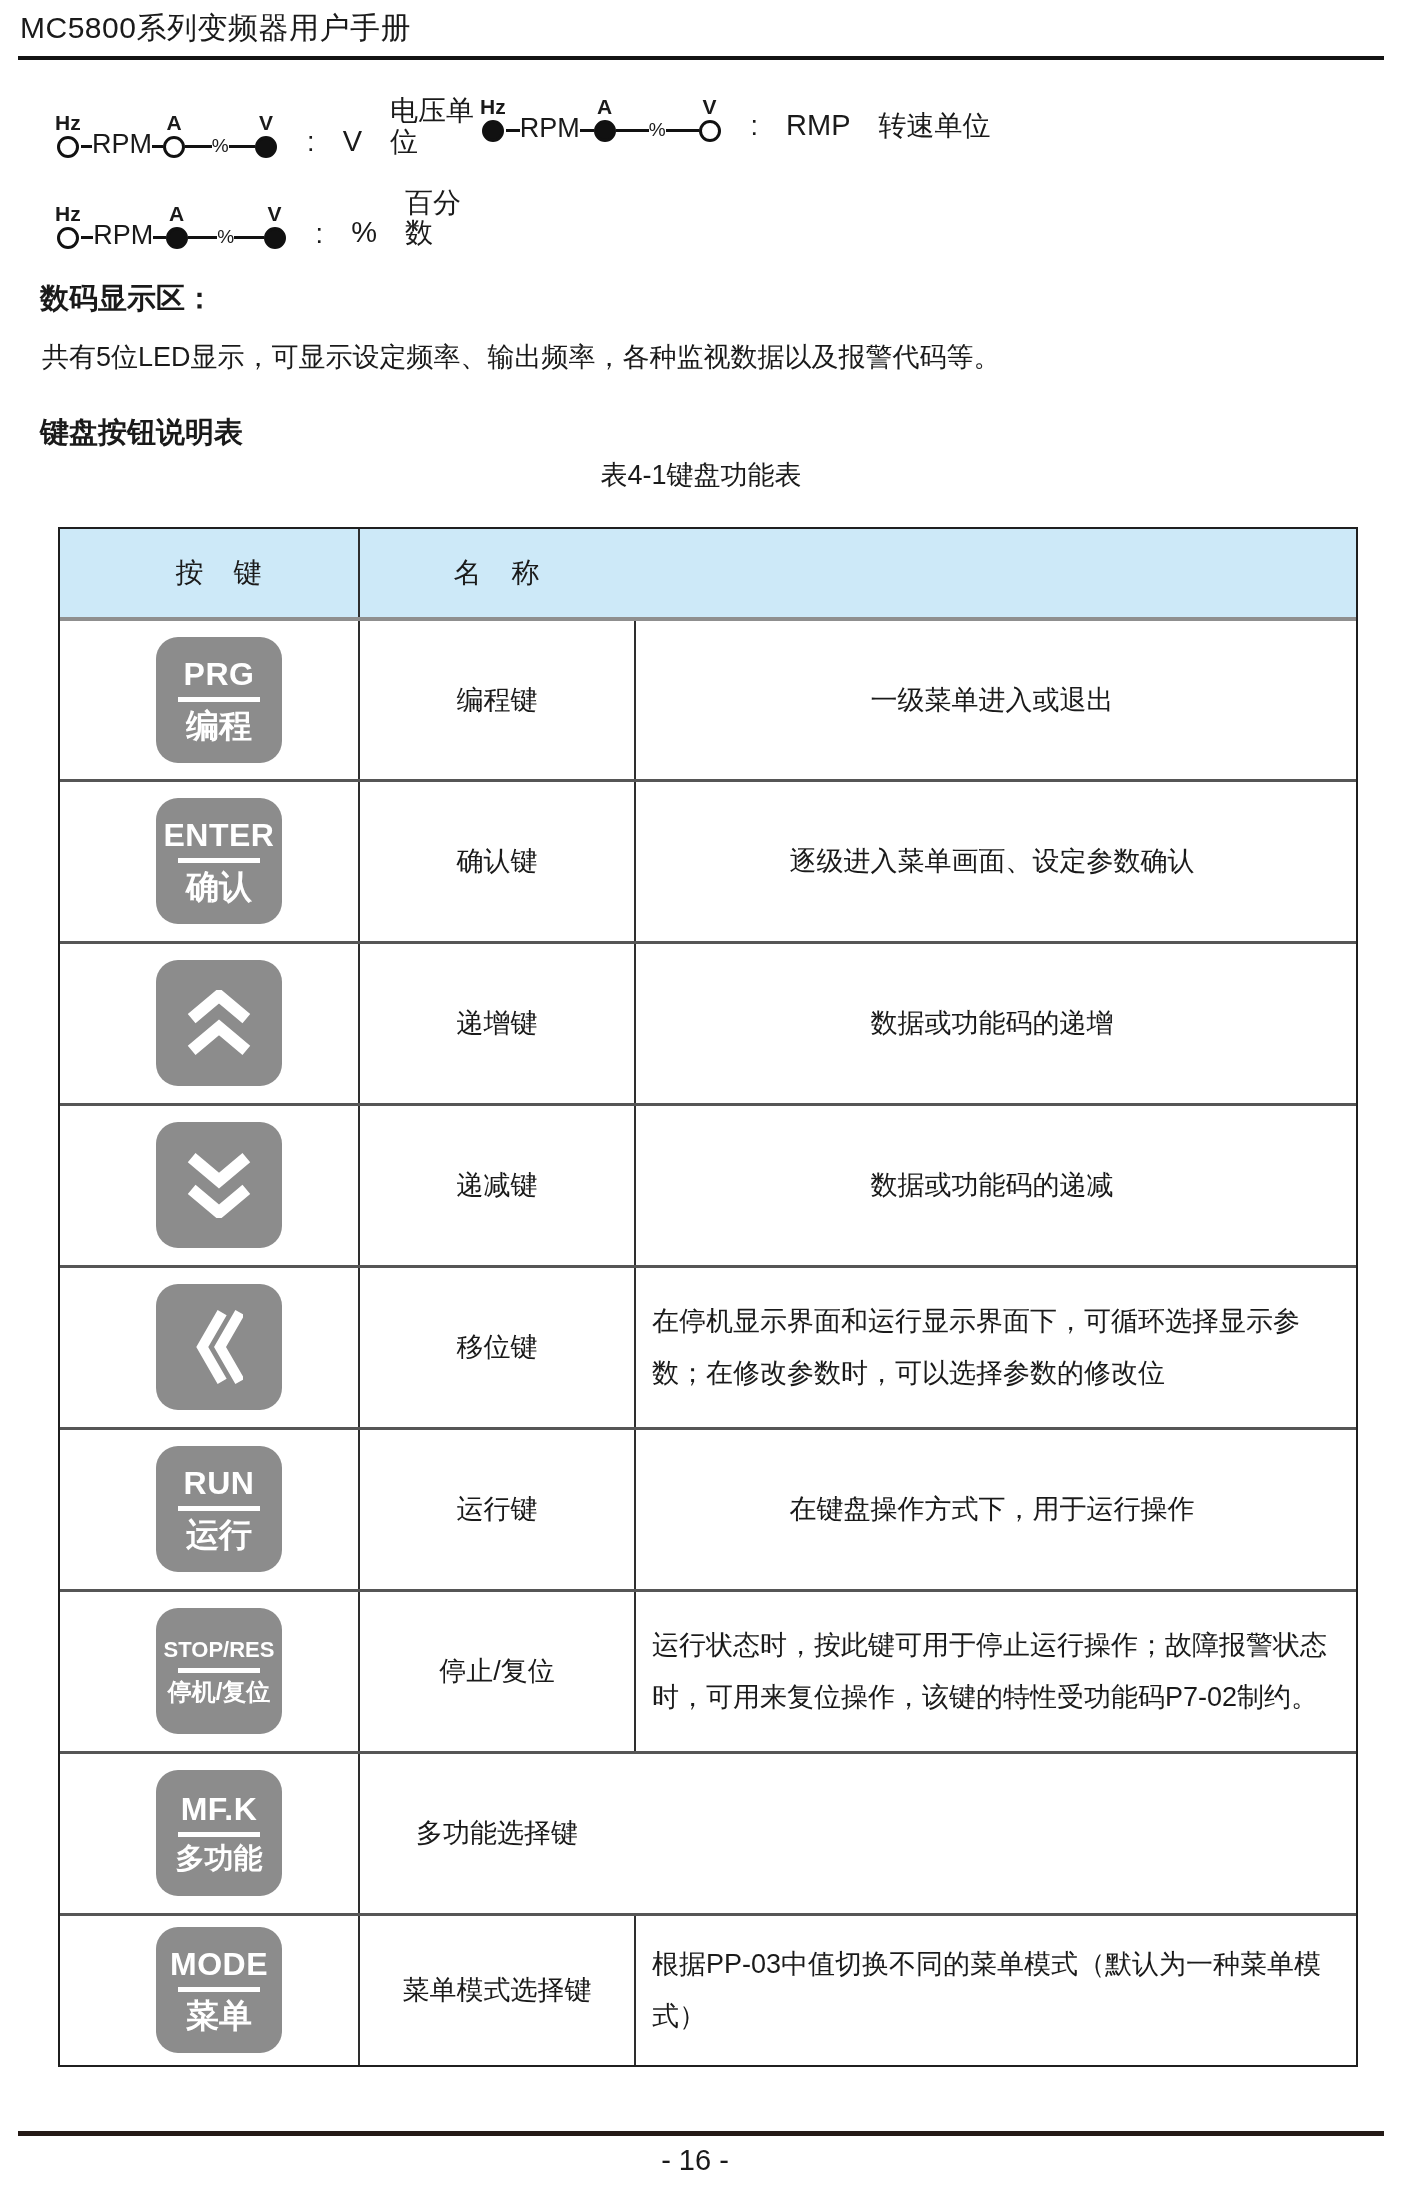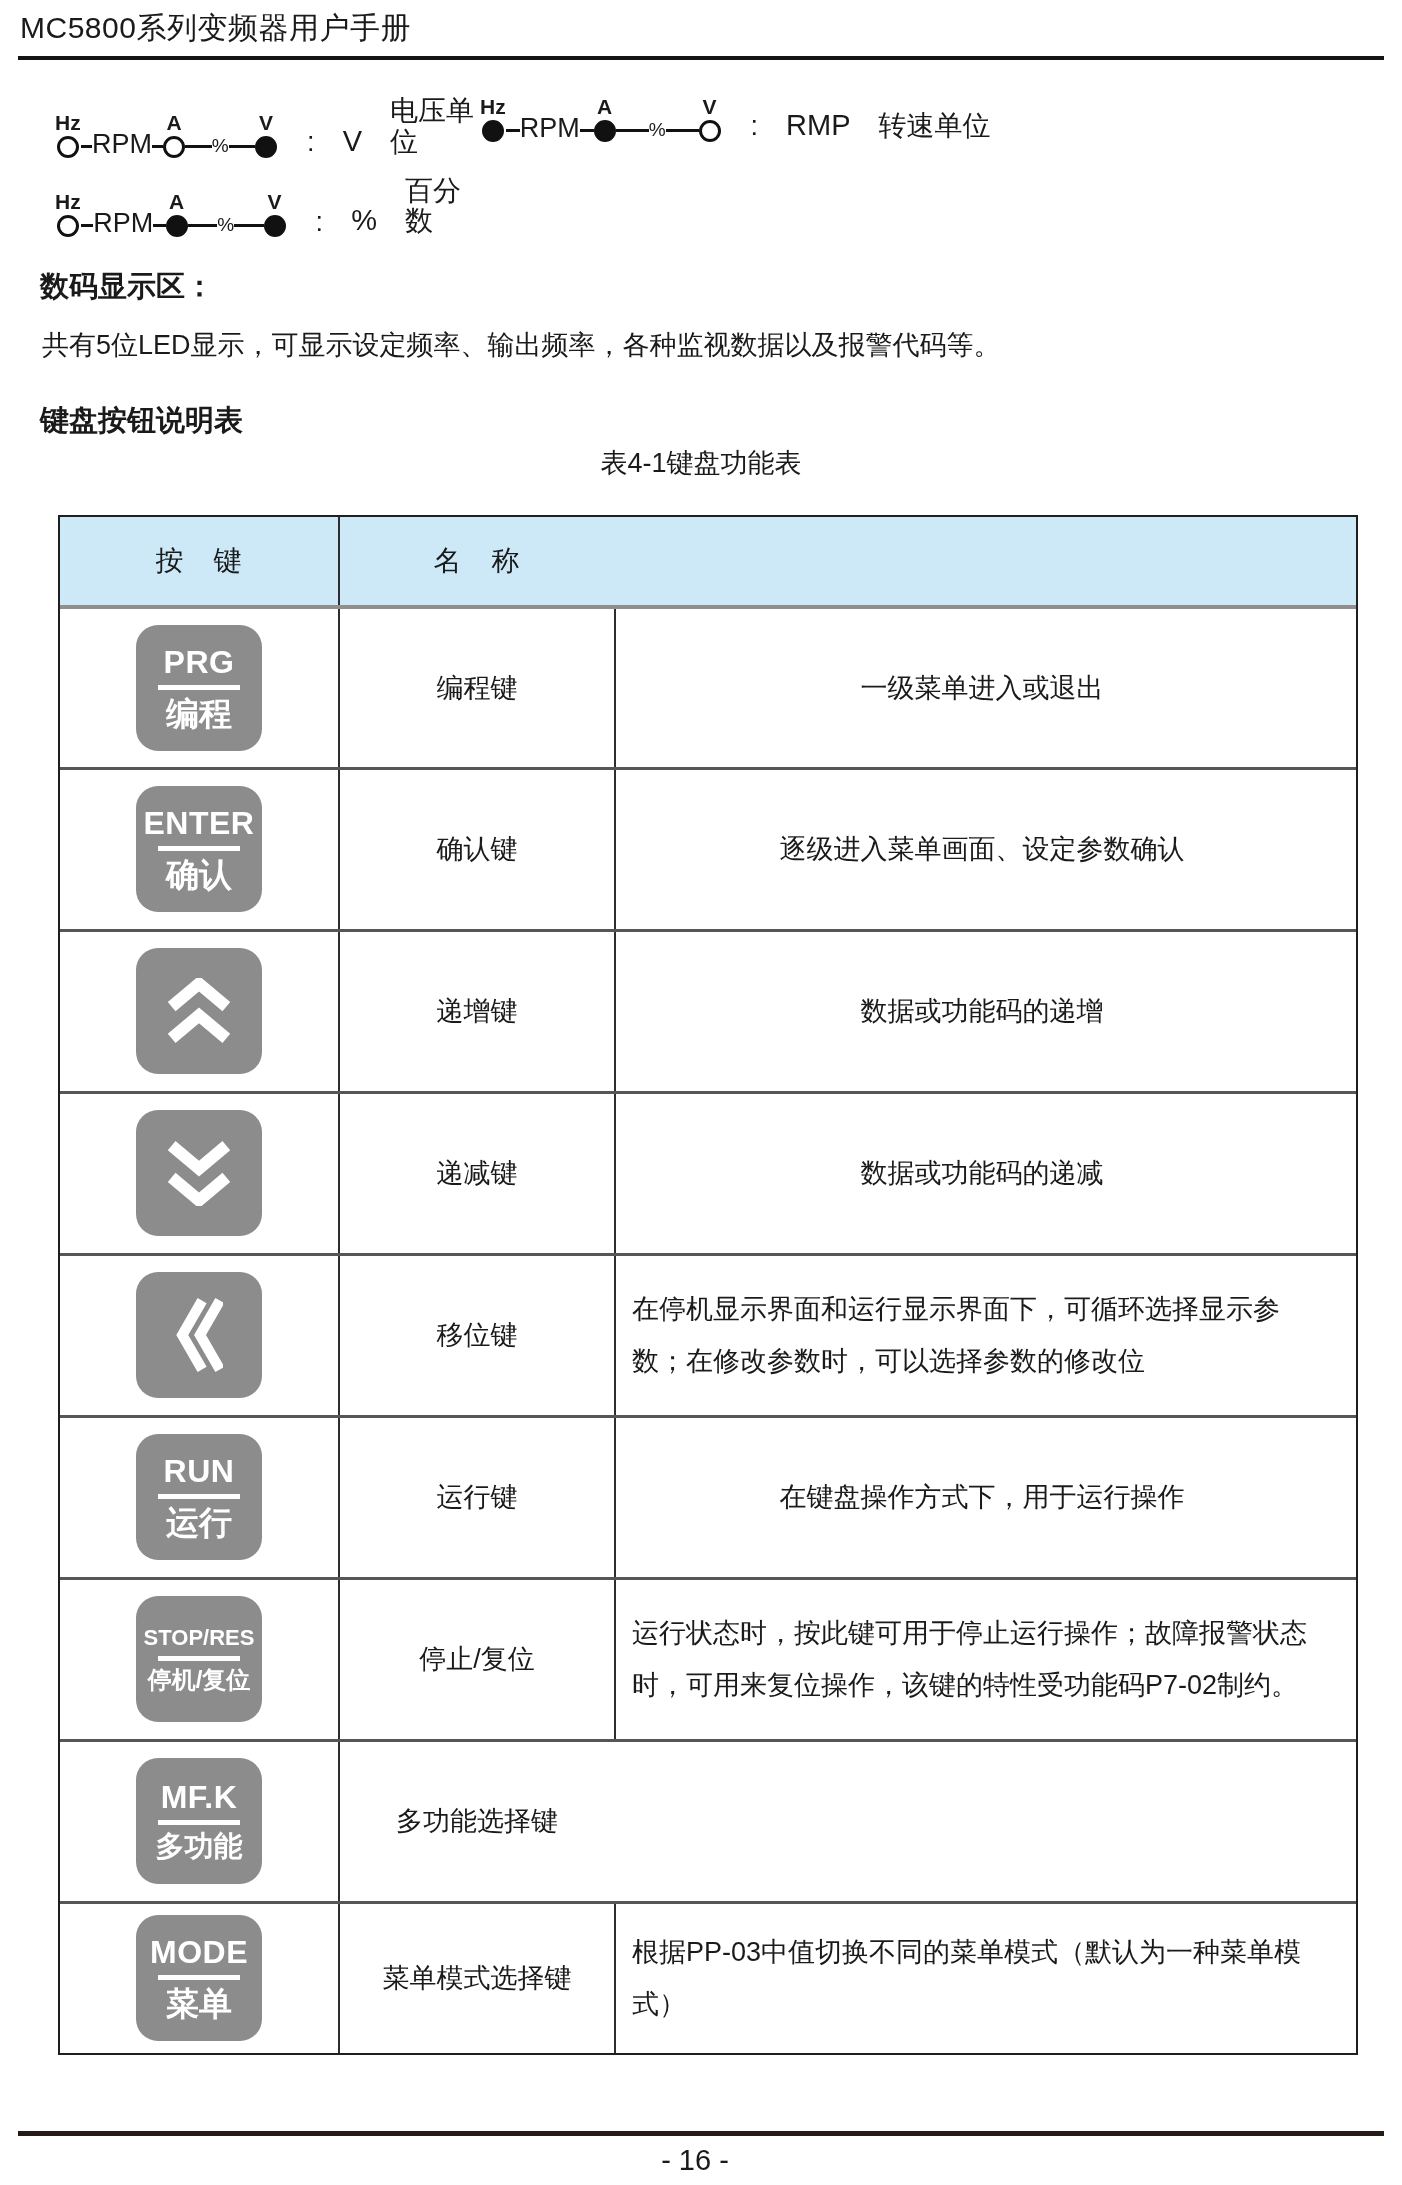--- a/index.html
+++ b/index.html
@@ -19,21 +19,21 @@
     margin: 6px 18px 0 18px;
     padding: 2px 0 7px 2px;
     border-bottom: 4px solid #141414;
   }
   .doc-title { font-size: 30px; font-weight: 500; letter-spacing: 0.5px; }
 
   
   .legend {
     display: grid;
     grid-template-columns: 425px auto;
-    row-gap: 18px;
+    row-gap: 30px;
     justify-content: start;
     margin: 36px 0 0 55px;
   }
   .led-item { display: flex; align-items: flex-end; }
   .led-node { display: flex; flex-direction: column; align-items: center; }
   .led-node-label { font-style: normal; font-size: 21px; font-weight: bold; line-height: 1; margin-bottom: 3px; }
   .led-circle { display: block; width: 22px; height: 22px; border: 3px solid #111; border-radius: 50%; background: #fff; }
   .led-circle.on { background: #111; }
   .led-dash { height: 3px; background: #111; margin-bottom: 10px; }
   .led-dash.short { width: 14px; }
@@ -55,20 +55,21 @@
   .kp-table {
     width: 1300px;
     margin: 34px 0 0 58px;
     border: 2px solid #1f1f1f;
     background: #fff;
   }
   .kp-row {
     display: grid;
     grid-template-columns: 278px 276px 1fr;
     min-height: 162px;
+    padding-left: 20px;
   }
   .kp-row + .kp-row { border-top: 3px solid #565656; }
   .kp-row.header + .kp-row { border-top: 4px solid #8f8f8f; }
   .kp-row:last-child { min-height: 152px; }
   .kp-row.header { min-height: 88px; background: var(--header-bg, #cde9f8); }
   .kp-row > .c { display: flex; align-items: center; justify-content: center; }
   .kp-row > .c + .c { border-left: 2px solid #2e2e2e; }
   .th { font-size: 28px; letter-spacing: 1px; }
   .name-cell { font-size: 27px; text-align: center; padding: 0 10px; }
   .func-cell {

